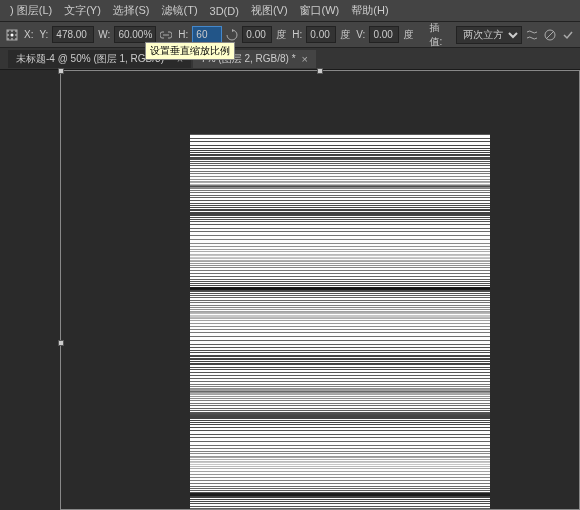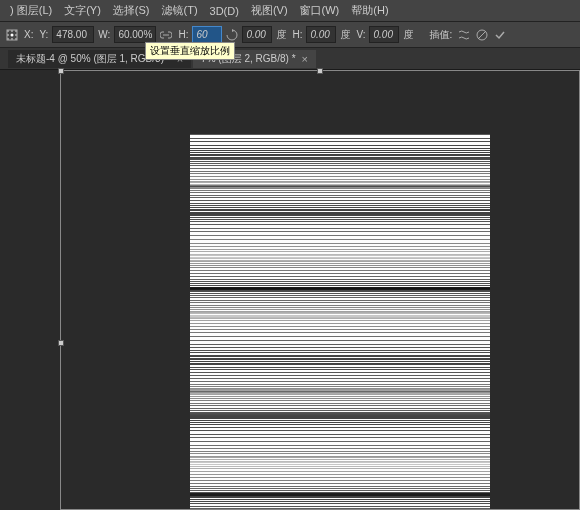--- a/index.html
+++ b/index.html
@@ -2,21 +2,21 @@
 <html><head>
 <meta charset="utf-8">
 <style>
 * { margin: 0; padding: 0; box-sizing: border-box; font-family: "Microsoft YaHei", sans-serif; }
 body { background: #2a2a2a; width: 580px; height: 510px; overflow: hidden; color: #ccc; font-size: 11px; }
 .menubar { background: #444; height: 22px; display: flex; align-items: center; padding: 0 4px; border-bottom: 1px solid #222; }
 .menu-item { padding: 3px 6px; cursor: pointer; white-space: nowrap; }
 .optbar { background: #444; height: 26px; display: flex; align-items: center; padding: 0 4px; border-bottom: 1px solid #222; gap: 2px; }
 .lbl { font-size: 10px; color: #ccc; padding: 0 2px; }
 .fld { background: #333; border: 1px solid #222; color: #ccc; font-size: 10px; padding: 1px 3px; width: 42px; height: 17px; }
-.fld.sm { width: 30px; font-style: italic; }
+.fld.sm { width: 30px; }
 .sel { background: #333; border: 1px solid #222; color: #ccc; font-size: 10px; padding: 1px 2px; height: 18px; }
 .icn { width: 16px; height: 16px; display: flex; align-items: center; justify-content: center; color: #bbb; cursor: pointer; }
 .icn svg { width: 12px; height: 12px; }
 .tabbar { background: #353535; height: 22px; display: flex; align-items: center; padding: 0 8px; border-bottom: 1px solid #1a1a1a; }
 .tab { background: #444; padding: 2px 8px; margin-right: 2px; font-size: 10px; display: flex; align-items: center; cursor: pointer; }
 .tab.active { background: #2a2a2a; }
 .tab-close { margin-left: 6px; font-size: 11px; color: #aaa; }
 .tip { position: absolute; background: #ffffcc; color: #000; font-size: 10px; padding: 1px 4px; border: 1px solid #888; }
 .canvas-area { position: absolute; top: 70px; left: 0; right: 0; bottom: 0; background: #2a2a2a; }
 .bbox { position: absolute; border: 1px solid #888; border-style: solid; pointer-events: none; }
@@ -74,20 +74,21 @@
   <input class="fld sm" value="0.00" style="">
   <span class="lbl">度</span>
   <span class="lbl">H:</span>
   <input class="fld sm" value="0.00" style="">
   <span class="lbl">度</span>
   <span class="lbl">V:</span>
   <input class="fld sm" value="0.00" style="">
   <span class="lbl">度</span>
   <div style="flex:0 0 8px"></div>
   <span class="lbl">插值:</span>
+  <select class="sel"><option>两次立方</option></select>
   <span class="icn">
       <svg viewBox="0 0 12 12">
         <path d="M1 3 Q4 1 6 3 Q8 5 11 3 M1 9 Q4 7 6 9 Q8 11 11 9" stroke="#aaa" fill="none"></path>
       </svg>
     </span>
   <span class="icn">
       <svg viewBox="0 0 12 12">
         <circle cx="6" cy="6" r="5" stroke="#aaa" fill="none"></circle>
         <line x1="2" y1="10" x2="10" y2="2" stroke="#aaa"></line>
       </svg>

